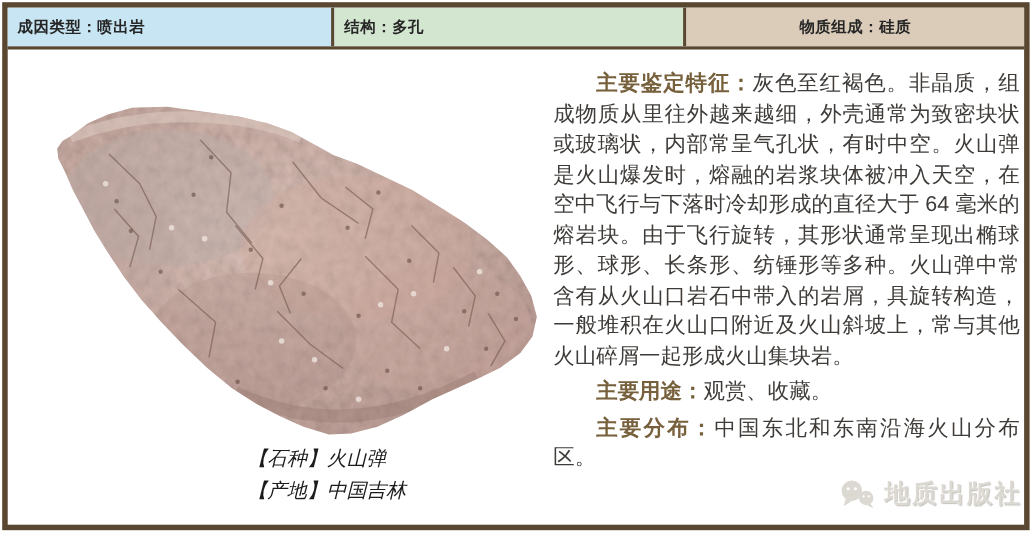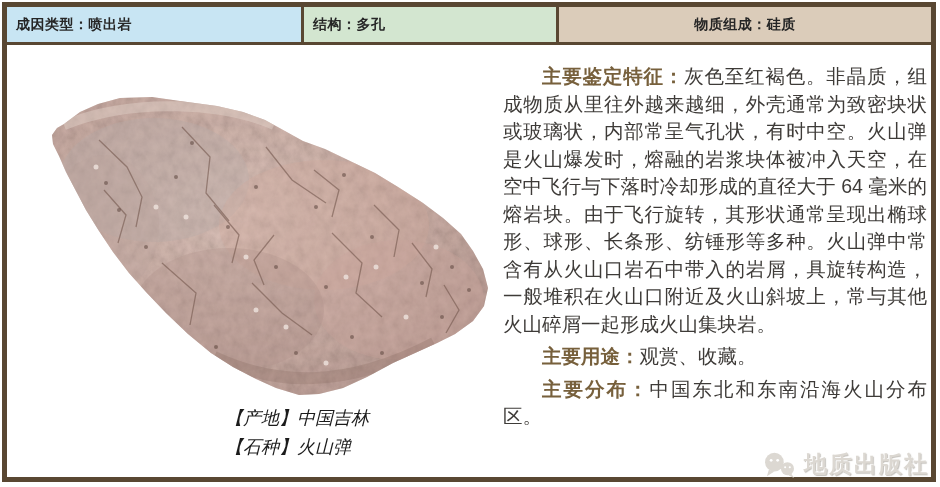--- a/index.html
+++ b/index.html
@@ -4,33 +4,33 @@
 <style>
   html,body{margin:0;padding:0;background:#ffffff;width:940px;height:487px;overflow:hidden;
     font-family:"Liberation Sans","DejaVu Sans",sans-serif;}
   .frame{position:absolute;left:2px;top:2px;width:934px;height:480px;
     border:5px solid #594732;box-sizing:border-box;background:#ffffff;}
   
   .header{display:flex;height:35px;border-bottom:3px solid #594732;}
   .hcell{display:flex;align-items:center;box-sizing:border-box;
     font-size:14px;font-weight:bold;color:#262626;letter-spacing:0.5px;}
   .hcell.c1{width:297px;background:#c8e5f3;border-right:3px solid #594732;padding-left:9px;}
-  .hcell.c2{width:255px;background:#d3e6d0;border-right:3px solid #594732;padding-left:9px;}
+  .hcell.c2{width:320px;background:#d3e6d0;border-right:3px solid #594732;padding-left:9px;}
   .hcell.c3{flex:1;background:#dbccba;justify-content:center;}
   
   .main{position:relative;width:100%;height:434px;}
   .rock{position:absolute;left:7px;top:40px;width:478px;height:312px;}
   .caption{position:absolute;left:218px;top:358px;font-family:"DejaVu Serif","Liberation Serif",serif;
     font-style:italic;font-size:18px;line-height:29px;color:#1b1b1b;}
   .desc{position:absolute;left:491px;top:13px;width:434px;
     font-size:19.5px;line-height:27.5px;color:#3e3b38;
     text-align:justify;text-justify:inter-ideograph;}
   .desc p{margin:5px;text-indent:2em;}
   .plabel{font-weight:bold;color:#77603c;}
-  .watermark{position:absolute;right:2px;top:388px;display:flex;align-items:center;gap:7px;margin-top:16px;}
+  .watermark{position:absolute;right:2px;top:388px;display:flex;align-items:center;gap:7px;}
   .wtext{font-size:23px;font-weight:bold;color:#dcd8d2;letter-spacing:2px;
     text-shadow:-1px -1px 0 rgba(255,255,255,0.9),1px 1px 1px rgba(150,144,134,0.55);}
 </style>
 </head>
 <body>
 
 <div class="frame">
 
   <div class="header">
     <div class="hcell c1">
@@ -120,22 +120,22 @@
           <circle cx="142" cy="122" r="2.5"></circle>
             <circle cx="362" cy="182" r="2.5"></circle>
           <circle cx="422" cy="162" r="2.5"></circle>
             <circle cx="242" cy="225" r="2.5"></circle>
           <circle cx="82" cy="82" r="2.5"></circle>
         </g>
       </g>
     </svg>
 
     <div class="caption">
+      <div>【石种】火山弹</div>
       <div>【产地】中国吉林</div>
-      <div>【石种】火山弹</div>
     </div>
 
     <div class="desc">
       <p><b class="plabel">主要鉴定特征：</b><span>灰色至红褐色。非晶质，组成物质从里往外越来越细，外壳通常为致密块状或玻璃状，内部常呈气孔状，有时中空。火山弹是火山爆发时，熔融的岩浆块体被冲入天空，在空中飞行与下落时冷却形成的直径大于 64 毫米的熔岩块。由于飞行旋转，其形状通常呈现出椭球形、球形、长条形、纺锤形等多种。火山弹中常含有从火山口岩石中带入的岩屑，具旋转构造，一般堆积在火山口附近及火山斜坡上，常与其他火山碎屑一起形成火山集块岩。</span></p>
       <p><b class="plabel">主要用途：</b><span>观赏、收藏。</span></p>
       <p><b class="plabel">主要分布：</b><span>中国东北和东南沿海火山分布区。</span></p>
     </div>
 
     <div class="watermark">
       <svg width="34" height="28" viewBox="0 0 36 30" xmlns="http://www.w3.org/2000/svg">

